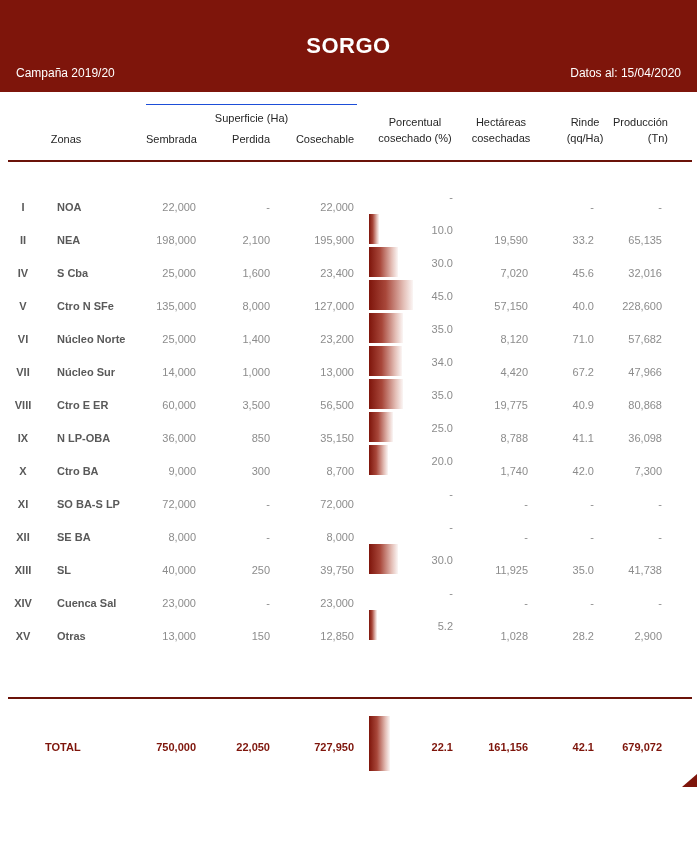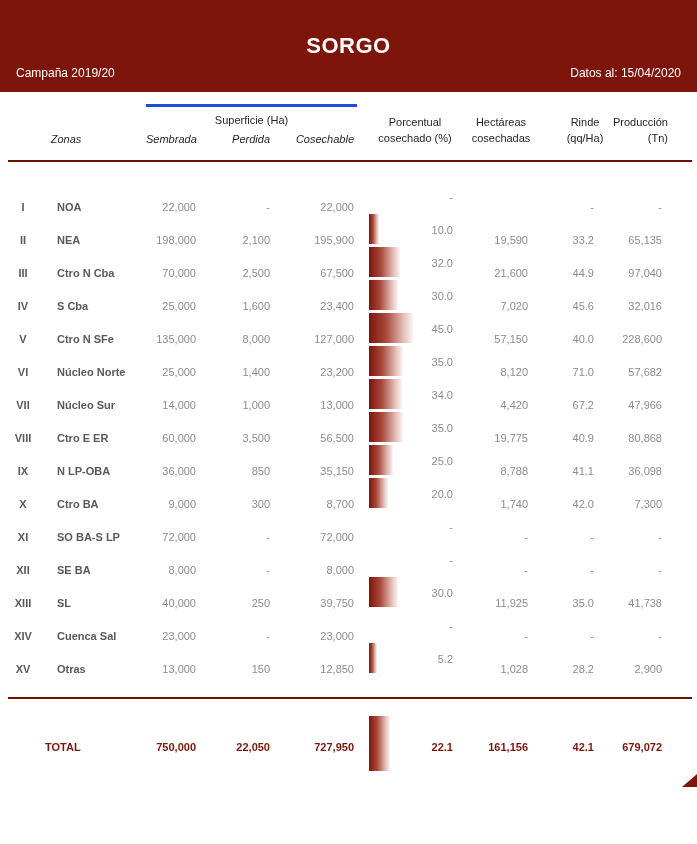--- a/index.html
+++ b/index.html
@@ -15,29 +15,29 @@
     position:absolute; top:33px; left:0; width:100%; text-align:center;
     color:#ffffff; font-size:22px; font-weight:bold; letter-spacing:.5px;
   }
   .band-sub { position:absolute; bottom:12px; color:#ffffff; font-size:12px; }
   .band-sub.left  { left:16px; }
   .band-sub.right { right:16px; }
 
   
   .colheaders { position:absolute; top:104px; left:0; width:697px; height:58px; color:#262626; }
   .ch { position:absolute; line-height:14px; }
-  .ch-bottom { bottom:16px;font-style:italic; }
+  .ch-bottom { bottom:16px; }
   .two-line div { line-height:16px; text-align:inherit; }
   .ch-zonas      { left:40px;  width:52px;  text-align:center; }
   .ch-sembrada   { left:146px; width:50px;  text-align:right; }
   .ch-perdida    { left:199px; width:71px;  text-align:right; }
   .ch-cosechable { left:272px; width:82px;  text-align:right; }
   .ch-superficie {
     top:0; left:146px; width:211px; text-align:center;
-    border-top:3px solid #1d4ed8; padding-top:6px;
+    border-top:1px solid #1d4ed8; padding-top:6px;
   }
   .ch-pct        { left:365px; width:100px; text-align:center; bottom:16px;margin-top:19px; }
   .ch-hect       { left:457px; width:88px;  text-align:center; bottom:16px; }
   .ch-rinde      { left:540px; width:90px;  text-align:center; bottom:16px; }
   .ch-prod       { left:568px; width:100px; text-align:right;  bottom:16px; }
   .rule-dark { position:absolute; left:8px; width:684px; height:2px; background:#6B1309; }
   .rule-header { bottom:0; }
 
   
   .tablewrap { position:absolute; top:190px; left:0; }
@@ -142,34 +142,20 @@
       <td class="c-num-val">198,000</td>
       <td class="c-num-val pr2">2,100</td>
       <td class="c-num-val">195,900</td>
       <td class="c-pct">
         <div class="bar" style="width: 10px;"></div>
         <span class="pct-val">10.0</span>
       </td>
       <td class="c-num-val">19,590</td>
       <td class="c-num-val">33.2</td>
       <td class="c-num-val">65,135</td>
-    </tr>
-          <tr>
-      <td class="c-num">III</td>
-      <td class="c-zone">Ctro N Cba</td>
-      <td class="c-num-val">70,000</td>
-      <td class="c-num-val pr2">2,500</td>
-      <td class="c-num-val">67,500</td>
-      <td class="c-pct">
-        <div class="bar" style="width: 31px;"></div>
-        <span class="pct-val">32.0</span>
-      </td>
-      <td class="c-num-val">21,600</td>
-      <td class="c-num-val">44.9</td>
-      <td class="c-num-val">97,040</td>
     </tr>
           <tr>
       <td class="c-num">IV</td>
       <td class="c-zone">S Cba</td>
       <td class="c-num-val">25,000</td>
       <td class="c-num-val pr2">1,600</td>
       <td class="c-num-val">23,400</td>
       <td class="c-pct">
         <div class="bar" style="width: 29px;"></div>
         <span class="pct-val">30.0</span>

